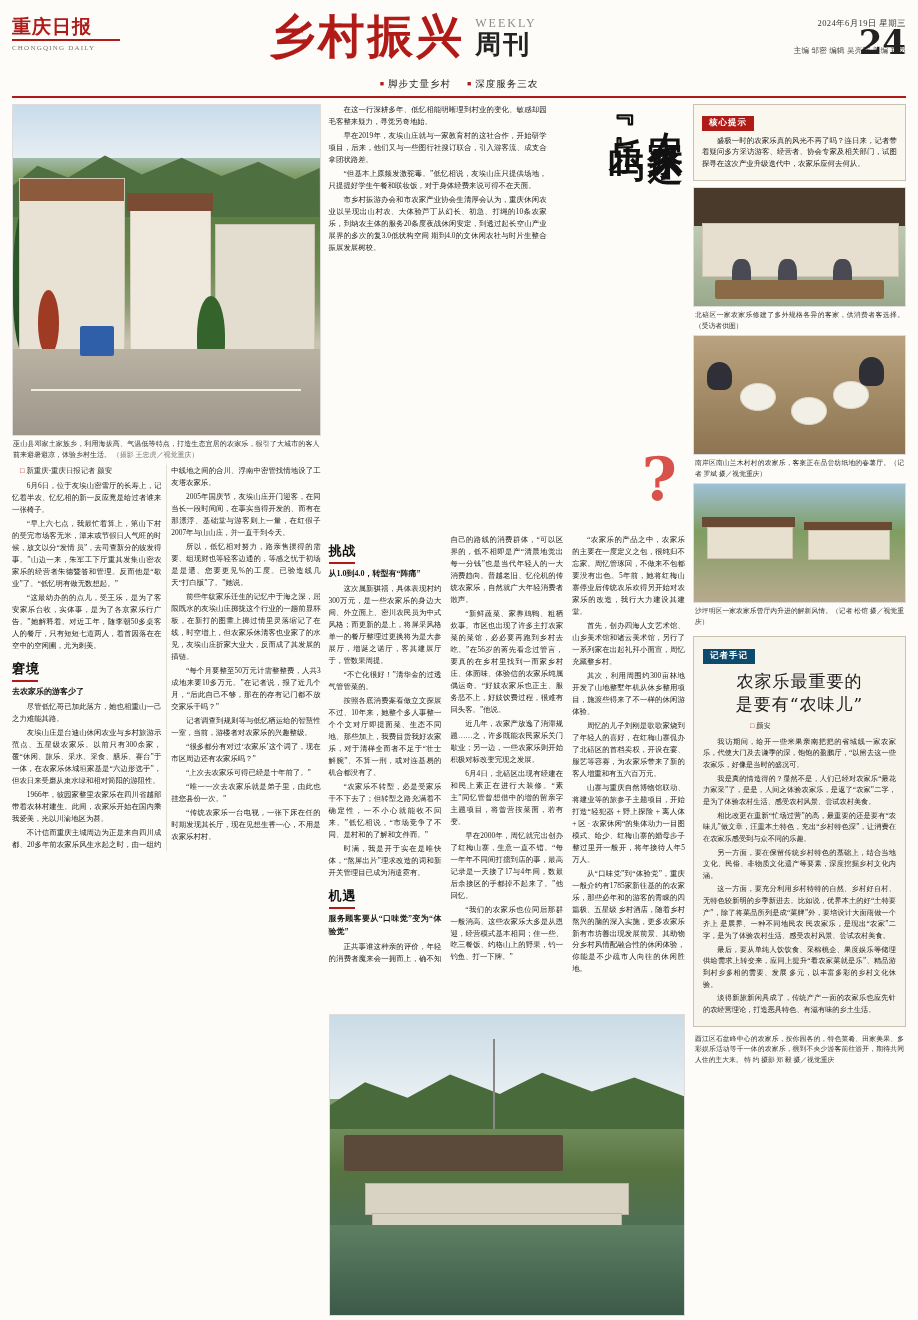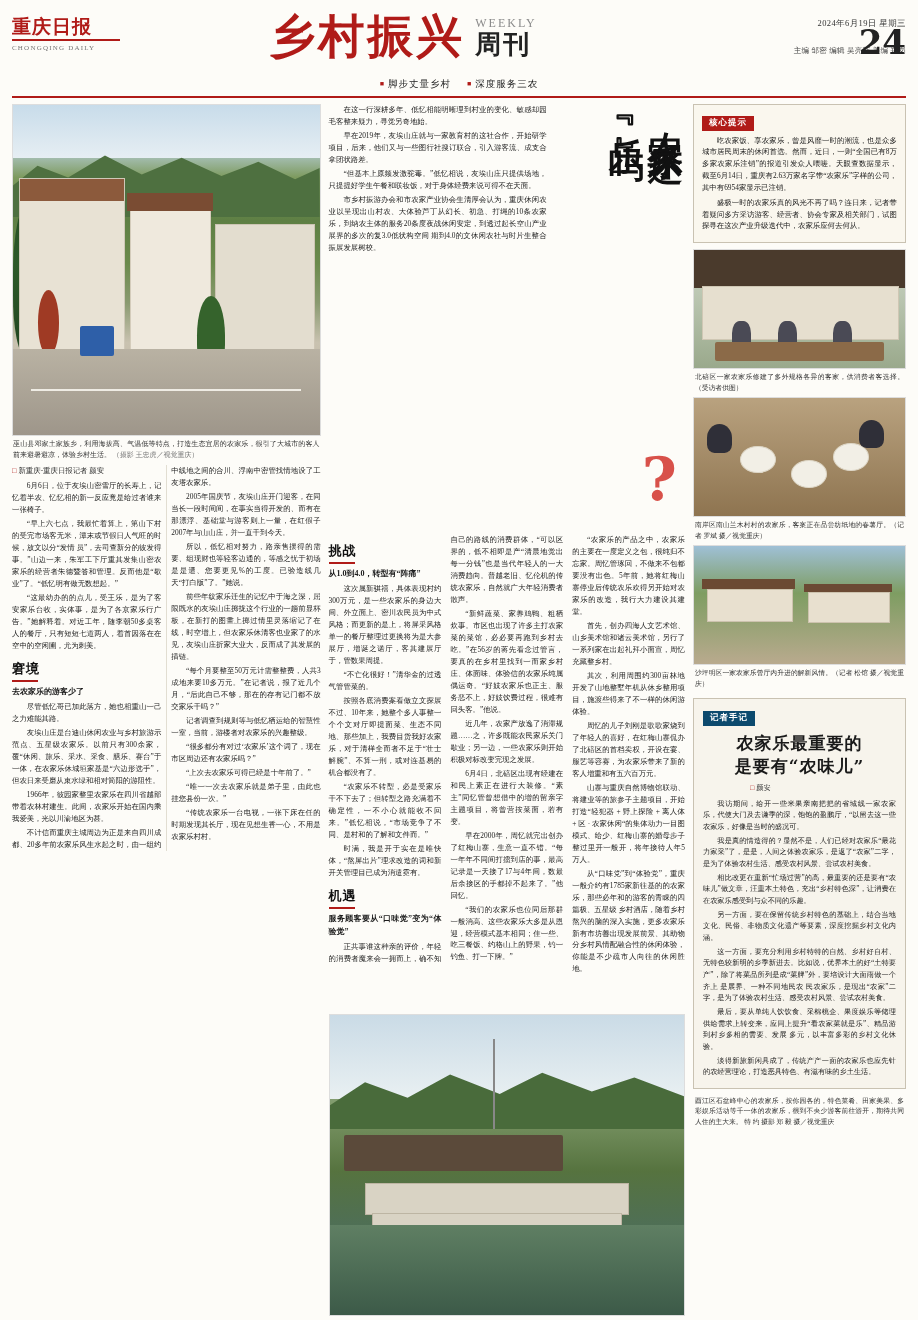--- a/index.html
+++ b/index.html
@@ -65,21 +65,21 @@
   .hero-img .red{position:absolute;left:8%;top:56%;width:7%;height:20%;background:#9f3a24;border-radius:50%;}
 
   
   .vhead{position:absolute;right:2px;top:0;width:120px;height:400px;display:flex;flex-direction:row-reverse;gap:2px;}
   .vhead .vline{writing-mode:vertical-rl;text-orientation:upright;font-size:35px;font-weight:bold;letter-spacing:6px;color:#111;font-family:"DejaVu Serif",serif;line-height:1.05;}
   .vhead .qm{position:absolute;right:6px;bottom:-10px;font-size:60px;color:#d8514a;font-weight:bold;font-family:"DejaVu Serif",serif;}
 
   
   .tcol{font-size:7.4px;line-height:1.62;text-align:justify;color:#1c1c1c;}
   .tcol p{margin:0 0 2px 0;text-indent:2em;}
-  .byline{font-size:7.4px;color:#333;margin-bottom:3px;}
+  .byline{font-size:7.4px;color:#333;margin-bottom:3px;margin-left:8px;}
   .byline::before{content:"□";margin-right:2px;color:#b01b18;}
   .sect{font-size:13px;font-weight:bold;color:#111;margin:6px 0 1px 0;font-family:"DejaVu Serif",serif;letter-spacing:1px;}
   .sect-under{width:26px;height:2px;background:#b01b18;margin-bottom:4px;}
   .subhead{font-size:8px;font-weight:bold;margin:4px 0 2px 0;}
 
   .twocol{column-count:2;column-gap:10px;column-rule:1px solid #e2ded2;}
   .threecol{column-count:3;column-gap:9px;}
 
   
   .tipbox{border:1px solid #c9c2b2;background:#faf7ee;padding:6px 8px 7px 8px;}
@@ -97,21 +97,21 @@
   .p-food .plate{position:absolute;width:16%;height:22%;background:#f2efe6;border-radius:50%;border:1px solid #ddd6c6;}
   .p-food .head{position:absolute;width:12%;height:24%;background:#2f2f38;border-radius:50% 50% 30% 30%;}
   .p-vil{width:100%;height:100%;position:relative;background:linear-gradient(180deg,#9fc0d6,#7e9d62 40%,#b9aa8e);}
   .p-vil .h{position:absolute;background:#e8e0cf;border:1px solid #cdc3ae;}
   .p-vil .r{position:absolute;background:#6b4a33;}
   .rcap{font-size:6.8px;line-height:1.55;color:#333;padding:3px 2px 4px 2px;text-align:justify;}
 
   
   .notebox{border:1px solid #c9c2b2;background:#f7f4ec;padding:7px 9px;margin-top:5px;}
   .notebox .nt{display:inline-block;background:#0c4a6e;color:#fff;font-size:8.5px;padding:1.5px 7px;letter-spacing:1px;font-weight:bold;}
-  .notebox .nh{font-size:17px;font-weight:bold;text-align:center;line-height:1.35;margin:6px 0 5px 0;font-family:"DejaVu Serif",serif;letter-spacing:1px;}
+  .notebox .nh{font-size:17px;font-weight:normal;text-align:center;line-height:1.35;margin:6px 0 5px 0;font-family:"DejaVu Serif",serif;letter-spacing:1px;}
   .notebox .nby{font-size:7.2px;color:#333;margin-bottom:6px;padding-left:47px;}
   .notebox .nby::before{content:"□";margin-right:2px;color:#b01b18;}
   .notebox p{font-size:7.2px;line-height:1.62;margin:0 0 2px 0;text-indent:2em;text-align:justify;}
 
   
   .wide{height:300px;border:1px solid #ddd;margin-top:5px;}
   .wide-img{width:100%;height:100%;position:relative;background:linear-gradient(180deg,#b7cdd8 0%,#7f9a6a 30%,#56733f 52%,#4f6f55 70%,#3e5a4c 100%);}
   .wide-img .sky2{position:absolute;inset:0 0 72% 0;background:linear-gradient(180deg,#cadbe6,#e9f0f2);}
   .wide-img .ridge{position:absolute;left:0;top:12%;width:100%;height:26%;background:#496b3b;
     clip-path:polygon(0 70%,10% 40%,22% 60%,34% 30%,48% 55%,60% 28%,74% 52%,86% 34%,100% 58%,100% 100%,0 100%);}
@@ -256,21 +256,20 @@
           <div class="shed" style="left:12%;top:66%;width:70%;height:8%;"></div>
           <div class="water"></div>
         </div>
       </div>
     </div>
 
     <div class="col-right">
 
       <div class="tipbox">
         <div class="tip-title">核心提示</div>
-        <p>吃农家饭、享农家乐，曾是风靡一时的潮流，也是众多城市居民周末的休闲首选。然而，近日，一则“全国已有8万多家农家乐注销”的报道引发众人喂嗟。天眼查数据显示，截至6月14日，重庆有2.63万家名字带“农家乐”字样的公司，其中有6954家显示已注销。</p>
         <p>盛极一时的农家乐真的风光不再了吗？连日来，记者带着疑问多方采访游客、经营者、协会专家及相关部门，试图探寻在这次产业升级迭代中，农家乐应何去何从。</p>
       </div>
 
       <div class="photo rphoto" style="margin-top:6px;">
         <div class="p-inn">
           <div class="roof"></div>
             <div class="wall"></div>
           <div class="per" style="left:18%;"></div>
           <div class="per" style="left:40%;"></div>
           <div class="per" style="left:66%;"></div>

